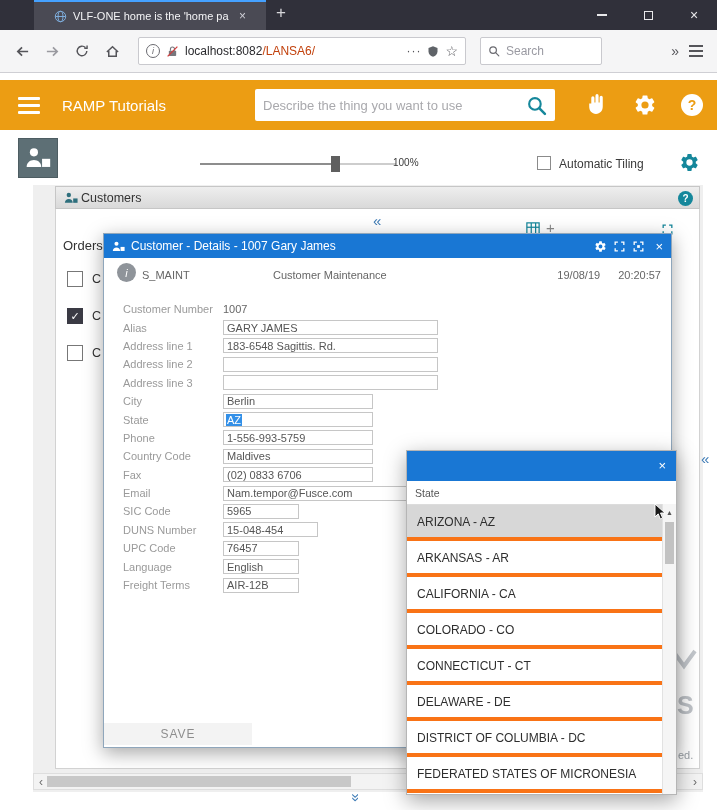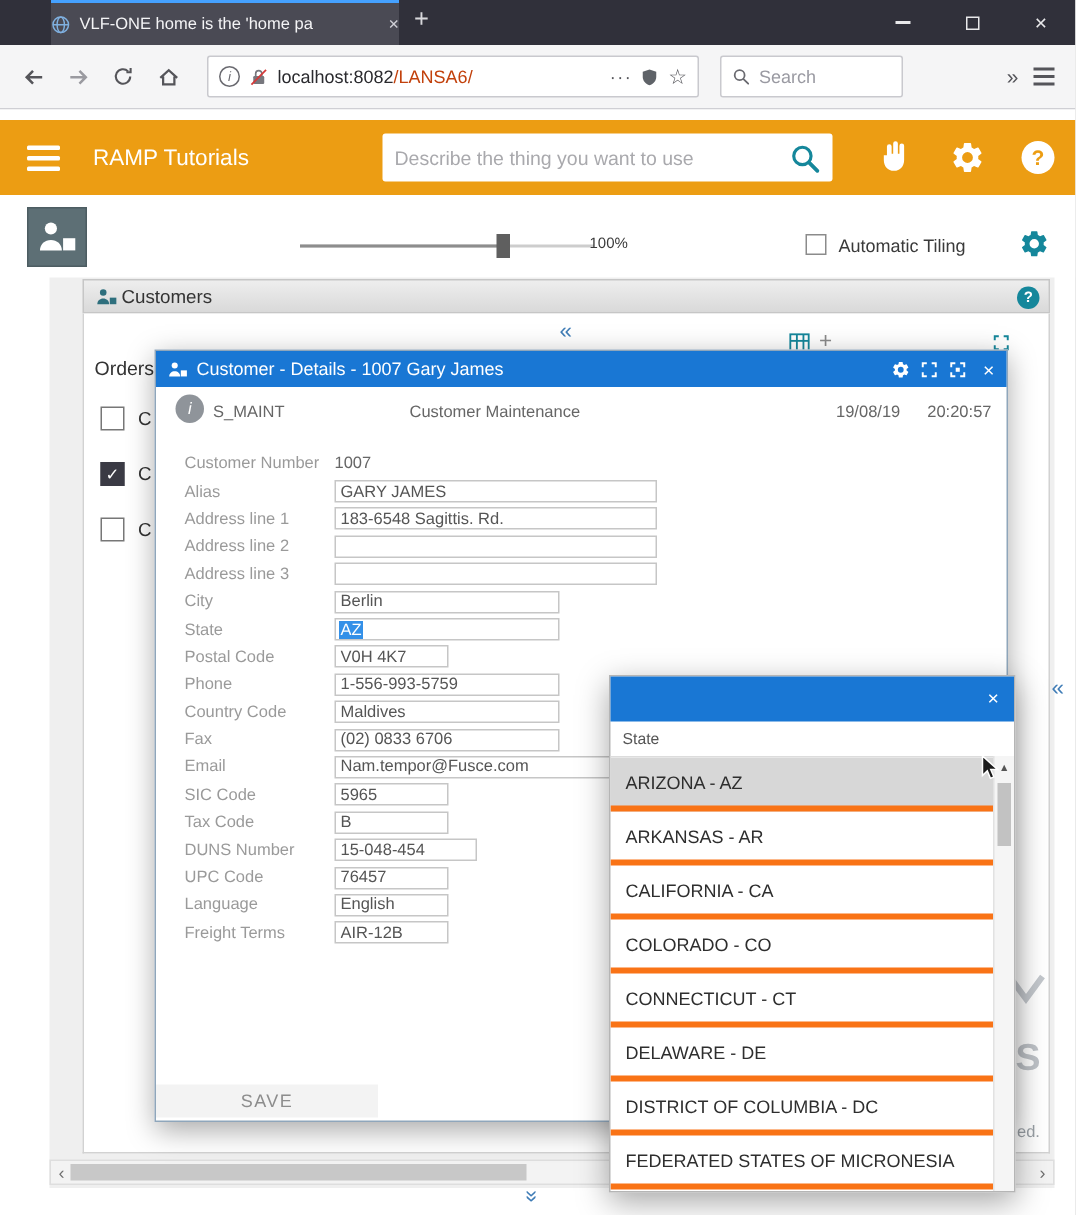--- a/index.html
+++ b/index.html
@@ -3,21 +3,21 @@
 <meta charset="utf-8">
 <style>
   *{margin:0;padding:0;box-sizing:border-box}
   html,body{background:#d9d9d9}
   #stage{position:relative;width:717px;height:810px;background:#fff;overflow:hidden;
          font-family:"Liberation Sans",sans-serif;margin:0 auto}
 
   
   .titlebar{position:absolute;left:0;top:0;width:717px;height:30px;background:#30303A}
   .tab{position:absolute;left:34px;top:0;width:232px;height:30px;background:#4a4a54;
-       border-top:2px solid #45a1ff;display:flex;align-items:center;gap:6px;padding:0 0}
+       border-top:2px solid #45a1ff;display:flex;align-items:center;gap:6px;padding:0 20px}
   .tab-title{color:#f4f4f6;font-size:11px;white-space:nowrap;overflow:hidden;flex:1}
   .tab-close{color:#cfcfd6;font-size:12px;line-height:1}
   .newtab{position:absolute;left:276px;top:3px;color:#d7d7db;font-size:17px}
   .winbtn{position:absolute;top:0;width:46px;height:30px;display:flex;align-items:center;justify-content:center;color:#e8e8ea}
   .minbar{width:10px;height:2px;background:#e8e8ea}
   .maxbox{width:9px;height:9px;border:1px solid #e8e8ea}
   .winclose{font-size:14px}
 
   
   .navbar{position:absolute;left:0;top:30px;width:717px;height:43px;background:#f5f5f6;
@@ -407,46 +407,38 @@
           <span class="flabel">City</span>
         <input class="finput w150" value="Berlin" style="">
         </div>
       <div class="frow">
           <span class="flabel">State</span>
         <span class="fbox w150">
             <span class="sel">AZ</span>
           </span>
         </div>
       <div class="frow">
-          <span class="flabel">Postal Code</span>
-        <input class="finput w76" value="V0H 4K7" style="">
-        </div>
-      <div class="frow">
           <span class="flabel">Phone</span>
         <input class="finput w150" value="1-556-993-5759" style="">
         </div>
       <div class="frow">
           <span class="flabel">Country Code</span>
         <input class="finput w150" value="Maldives" style="">
         </div>
       <div class="frow">
           <span class="flabel">Fax</span>
         <input class="finput w150" value="(02) 0833 6706" style="">
         </div>
       <div class="frow">
           <span class="flabel">Email</span>
         <input class="finput w215" value="Nam.tempor@Fusce.com" style="">
         </div>
       <div class="frow">
           <span class="flabel">SIC Code</span>
         <input class="finput w76" value="5965" style="">
-        </div>
-      <div class="frow">
-          <span class="flabel">Tax Code</span>
-        <input class="finput w76" value="B" style="">
         </div>
       <div class="frow">
           <span class="flabel">DUNS Number</span>
         <input class="finput w95" value="15-048-454" style="">
         </div>
       <div class="frow">
           <span class="flabel">UPC Code</span>
         <input class="finput w76" value="76457" style="">
         </div>
       <div class="frow">

